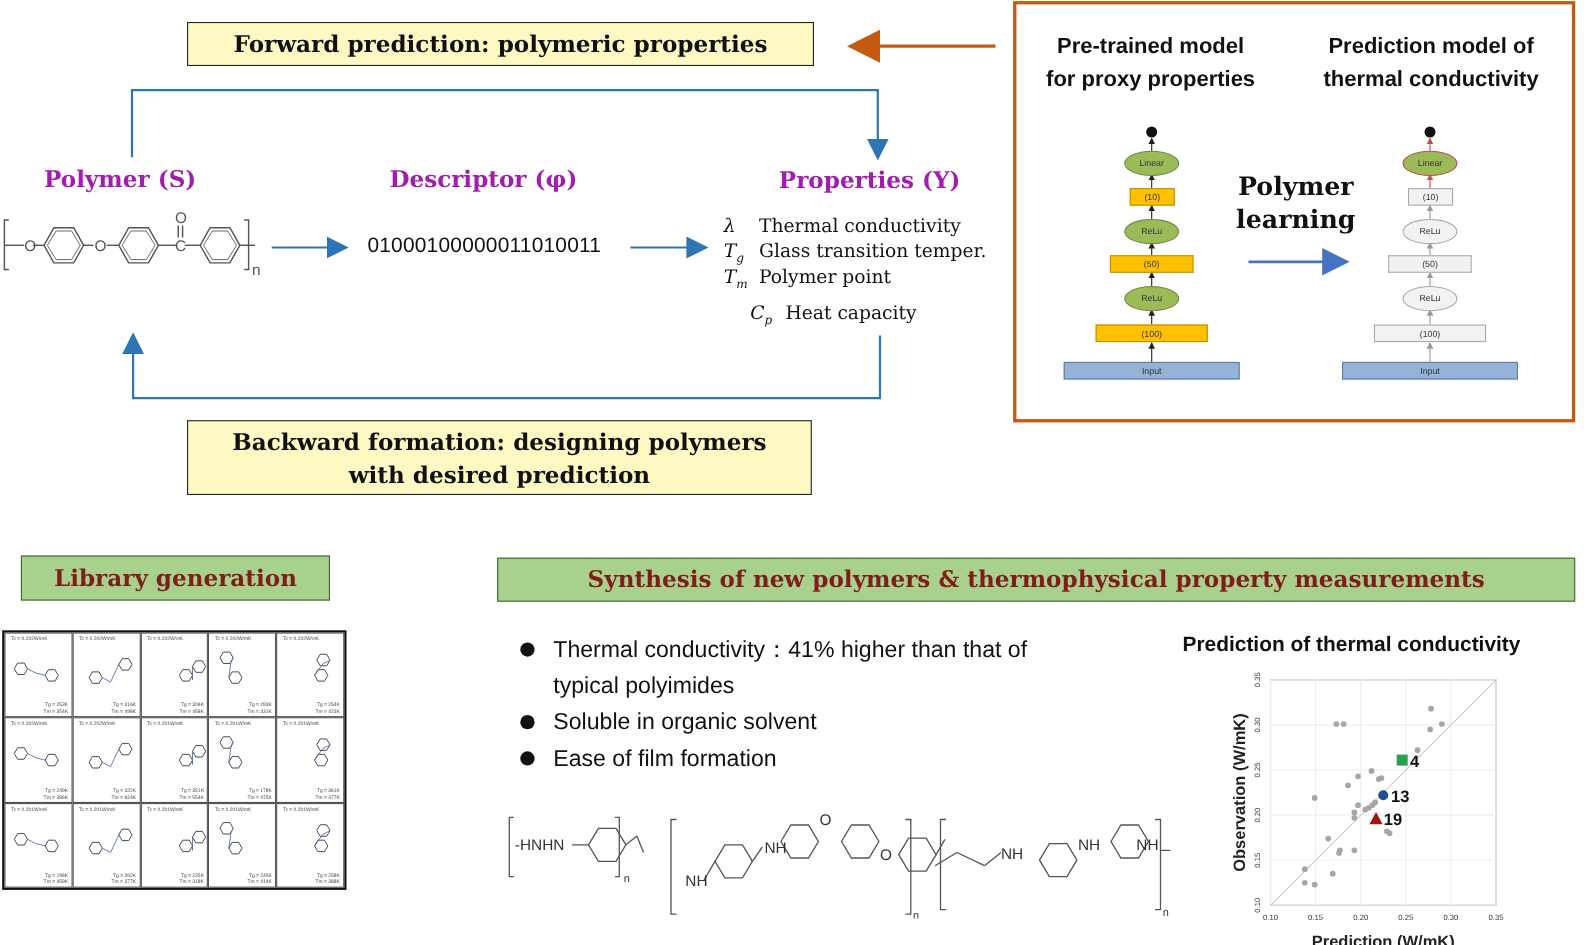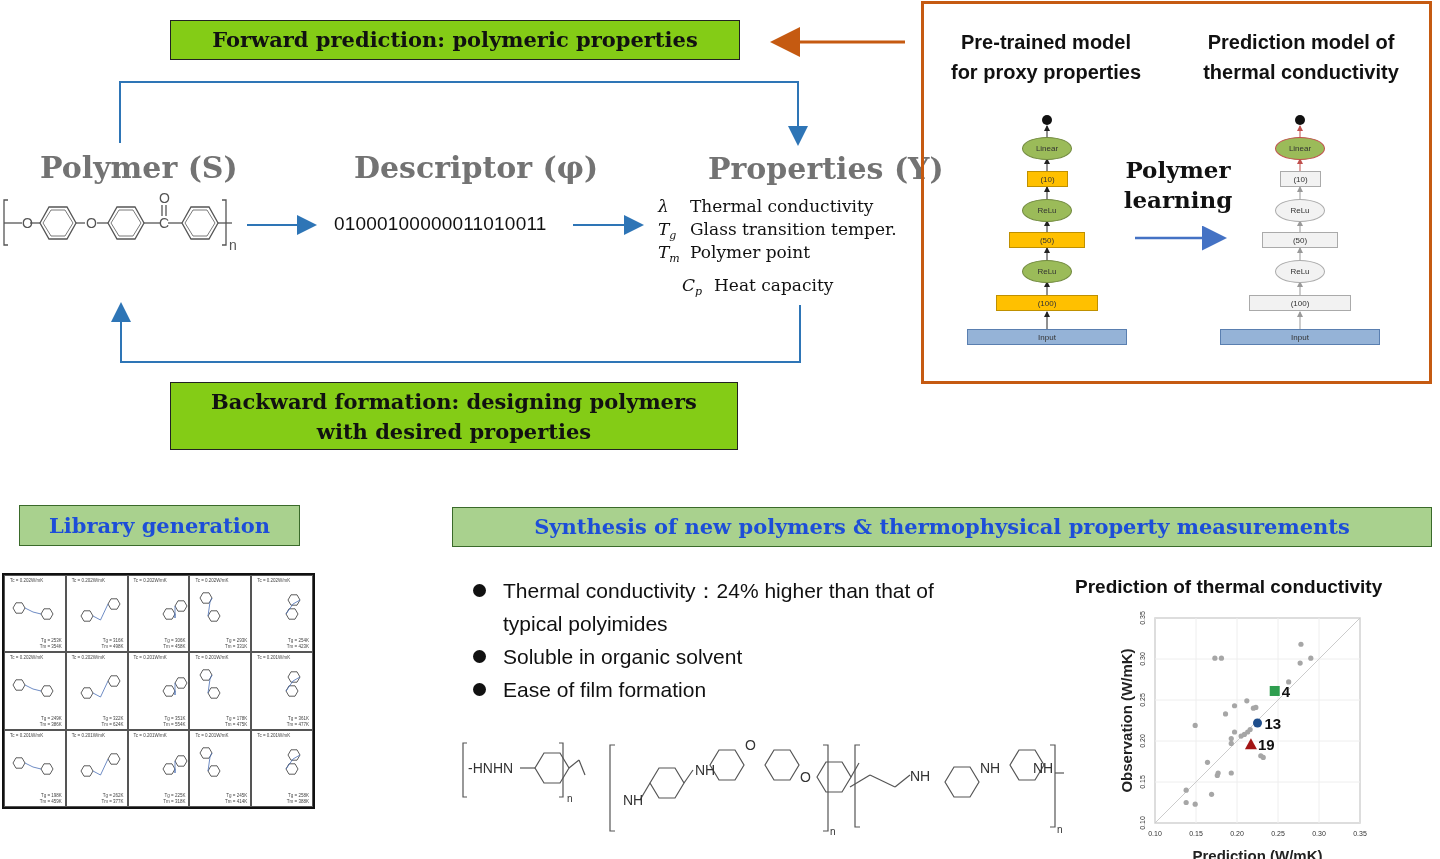--- a/index.html
+++ b/index.html
@@ -1,20 +1,20 @@
 <!DOCTYPE html>
 <html><head>
 <meta charset="utf-8">
 <style>
   html,body{margin:0;padding:0;background:#fff;}
   body{width:1440px;height:859px;position:relative;overflow:hidden;font-family:"DejaVu Serif",serif;color:#111;}
   .abs{position:absolute;}
-  .box{position:absolute;border:1.5px solid #222;background:#84cc16;text-align:center;font-family:"DejaVu Serif",serif;font-weight:bold;color:#111;}
-  .greenbox{position:absolute;border:1.5px solid #3a6a2a;background:#a9d18e;text-align:center;font-family:"DejaVu Serif",serif;font-weight:bold;color:#1d4ed8;}
-  .heading{position:absolute;font-family:"DejaVu Serif",serif;font-weight:bold;font-size:30px;color:#737373;}
+  .box{position:absolute;border:1.5px solid #222;background:#fef9c3;text-align:center;font-family:"DejaVu Serif",serif;font-weight:bold;color:#111;}
+  .greenbox{position:absolute;border:1.5px solid #3a6a2a;background:#a9d18e;text-align:center;font-family:"DejaVu Serif",serif;font-weight:bold;color:#7f1d1d;}
+  .heading{position:absolute;font-family:"DejaVu Serif",serif;font-weight:bold;font-size:21px;color:#a21caf;}
   .sans{font-family:"Liberation Sans",sans-serif;}
   .prop-row{position:absolute;left:0;font-family:"DejaVu Serif",serif;font-size:17px;white-space:nowrap;}
   .prop-sym{display:inline-block;width:32px;font-style:italic;}
   .orange-frame{position:absolute;left:921px;top:1px;width:505px;height:377px;border:3px solid #c55a11;}
   .nn-title{position:absolute;font-family:"Liberation Sans",sans-serif;font-weight:bold;font-size:20px;text-align:center;line-height:30px;}
   .layer{position:absolute;display:flex;align-items:center;justify-content:center;font-family:"Liberation Sans",sans-serif;font-size:8px;color:#333;box-sizing:border-box;}
   .bullets{position:absolute;left:470px;top:574px;font-family:"Liberation Sans",sans-serif;font-size:21px;line-height:33px;color:#111;}
   .bullet{display:flex;align-items:flex-start;}
   .dot{display:inline-block;width:13px;height:13px;border-radius:50%;background:#111;margin:10px 17px 0 3px;flex:none;}
   .lib-grid{position:absolute;left:2px;top:573px;width:313px;height:236px;border:2px solid #111;display:grid;grid-template-columns:repeat(5,1fr);grid-template-rows:repeat(3,1fr);box-sizing:border-box;}
@@ -92,21 +92,21 @@
   <div class="prop-row" style="top:46px;">
     <span class="prop-sym"><span>T</span><sub style="font-size:11px;">m</sub></span><span>Polymer point</span>
   </div>
   <div class="prop-row" style="top:79px;margin-left:24px;">
     <span class="prop-sym"><span>C</span><sub style="font-size:11px;">p</sub></span><span>Heat capacity</span>
   </div>
 </div>
 
 <div class="box" style="left:170px;top:382px;width:568px;height:68px;font-size:21px;line-height:30px;padding-top:4px;box-sizing:border-box;">
   <div>Backward formation: designing polymers</div>
-  <div>with desired properties</div>
+  <div>with desired prediction</div>
 </div>
 
 <div class="orange-frame"></div>
 <div class="nn-title" style="left:935px;top:27px;width:222px;">
   <div>Pre-trained model</div>
   <div>for proxy properties</div>
 </div>
 <div class="nn-title" style="left:1188px;top:27px;width:226px;">
   <div>Prediction model of</div>
   <div>thermal conductivity</div>
@@ -328,21 +328,21 @@
     </div>
   </div>
 
 <div class="greenbox" style="left:452px;top:507px;width:978px;height:38px;line-height:38px;font-size:21px;">
   <span>Synthesis of new polymers &amp; thermophysical property measurements</span>
 </div>
 
 <div class="bullets">
   <div class="bullet" style="width:480px;">
       <span class="dot"></span>
-      <span>Thermal conductivity：24% higher than that of typical polyimides</span>
+      <span>Thermal conductivity：41% higher than that of typical polyimides</span>
     </div>
   <div class="bullet">
       <span class="dot"></span>
       <span>Soluble in organic solvent</span>
     </div>
   <div class="bullet">
       <span class="dot"></span>
       <span>Ease of film formation</span>
     </div>
 </div>

